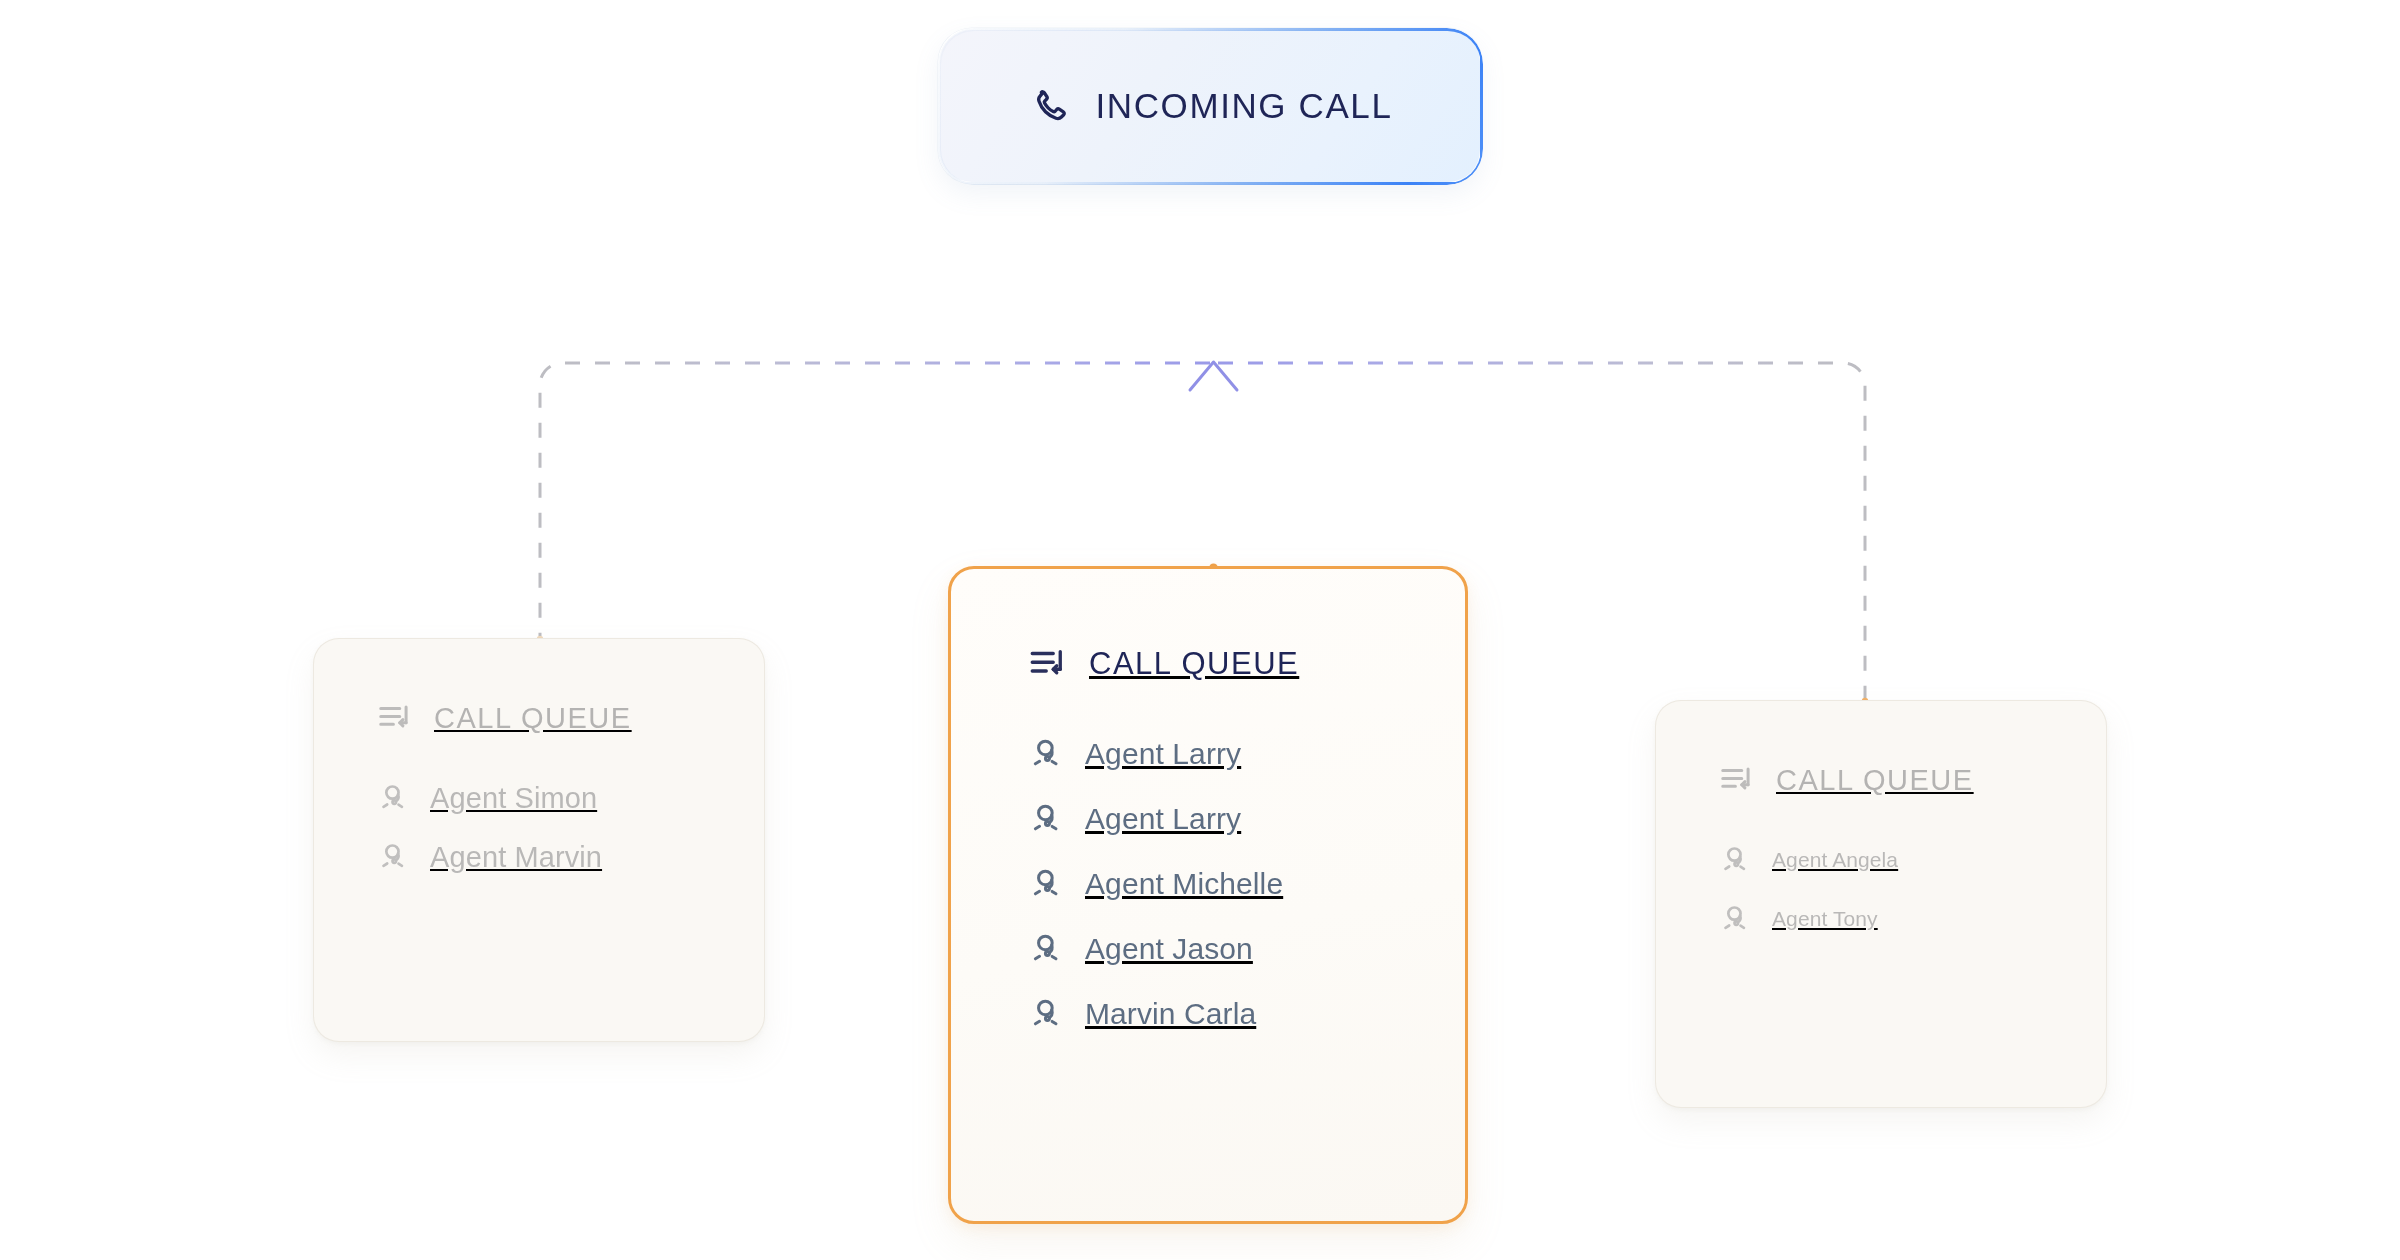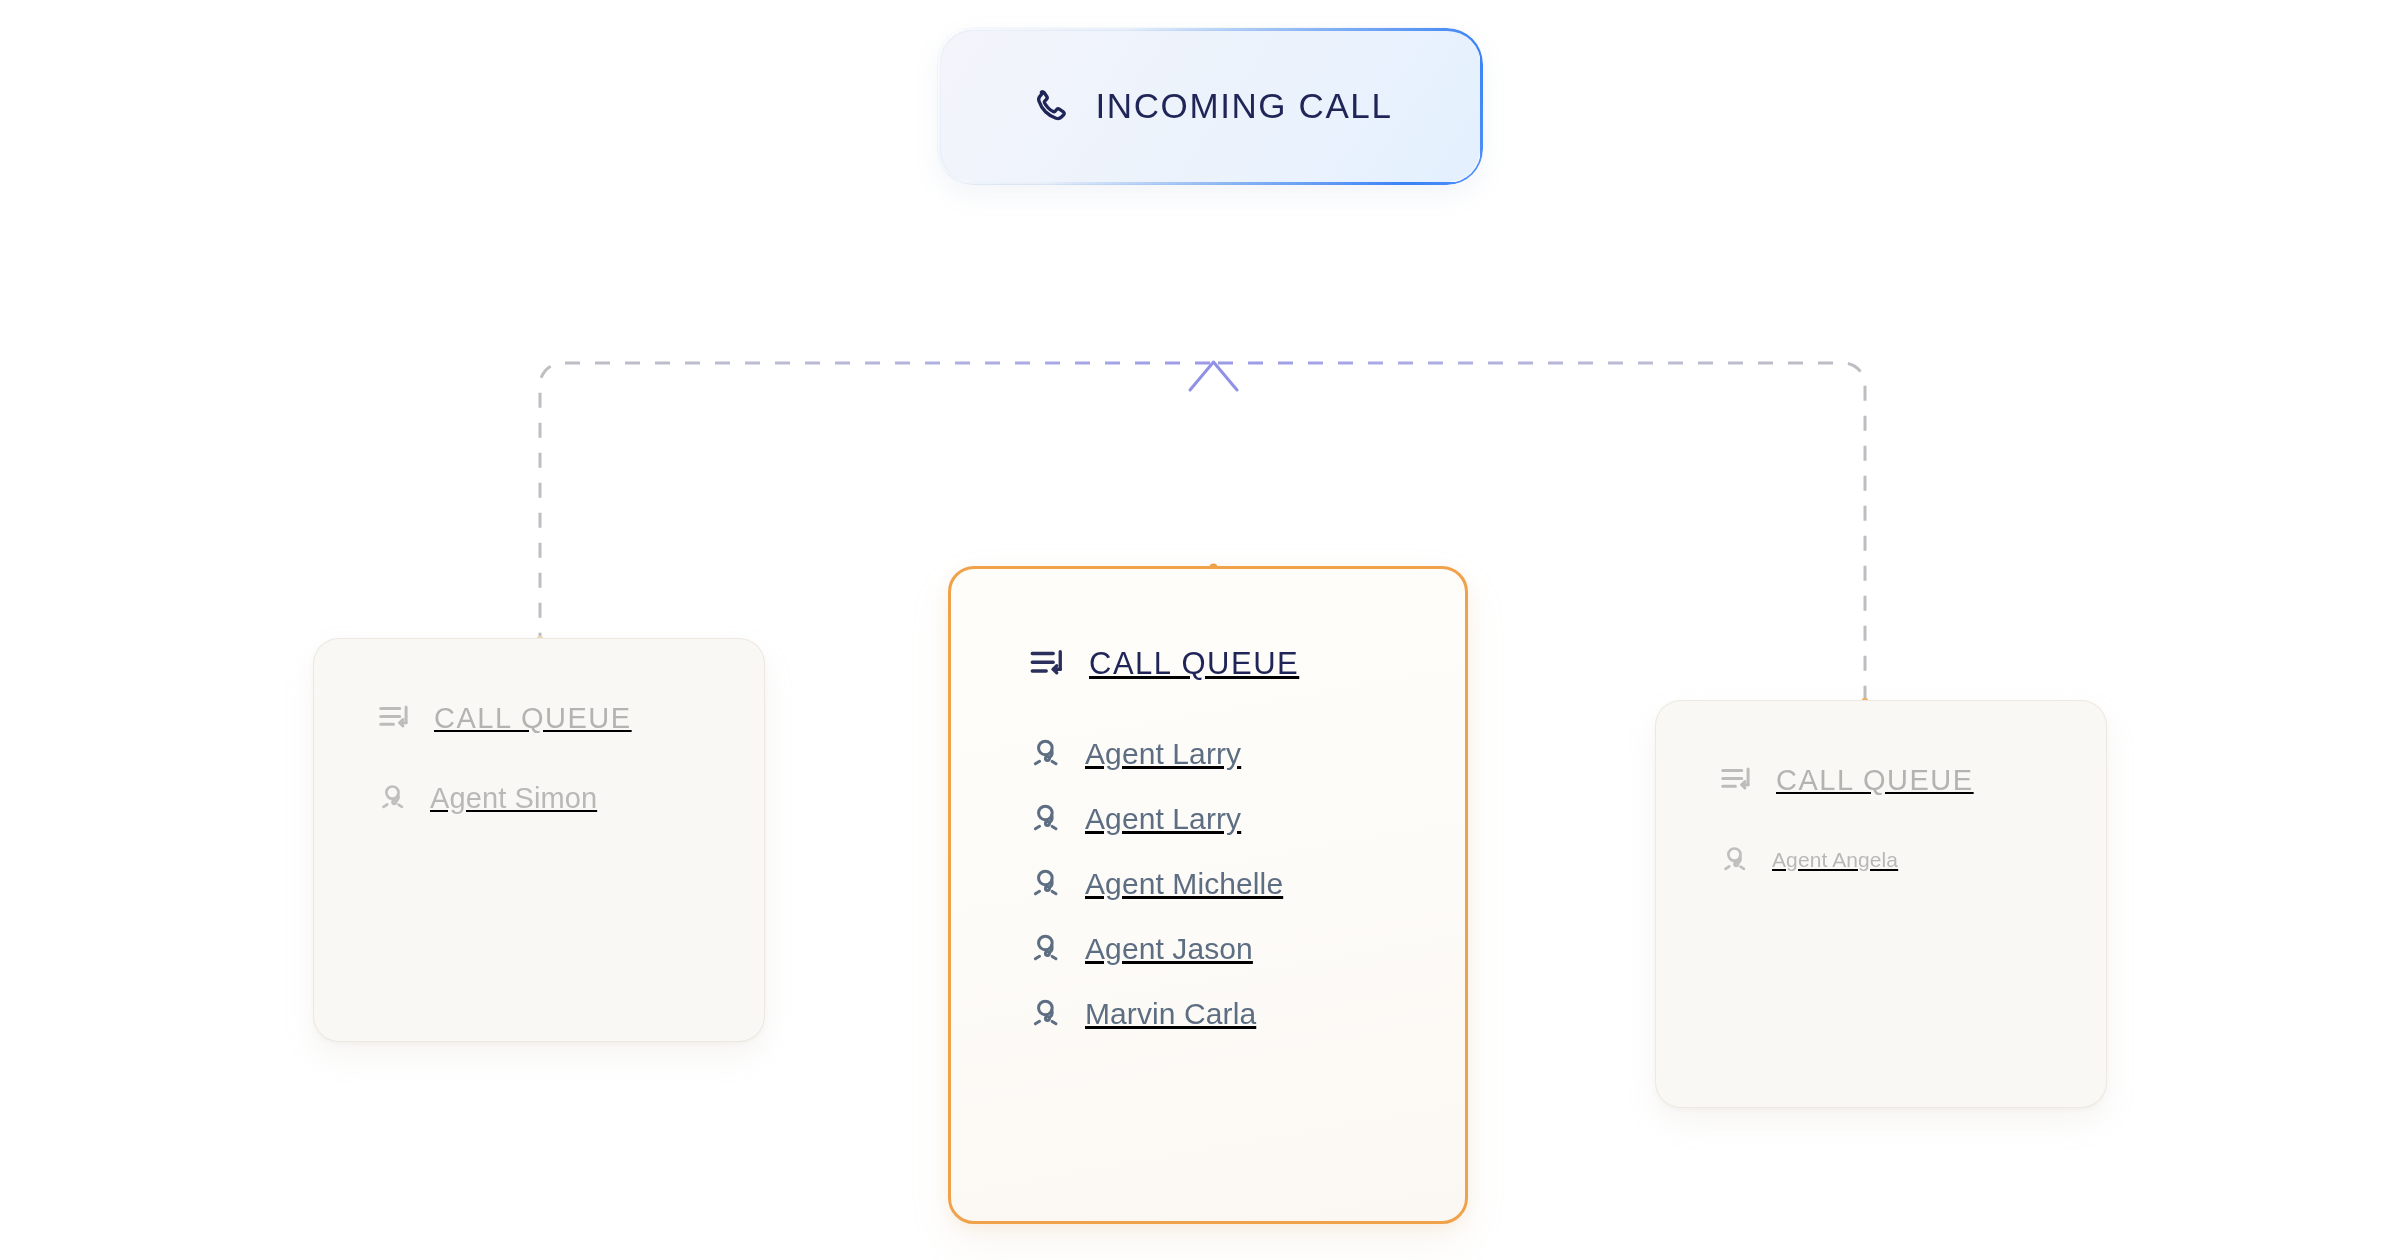--- a/index.html
+++ b/index.html
@@ -233,20 +233,30 @@
       <div class="agent-row">
         <svg class="agent-ico" viewBox="0 0 24 24" fill="none" stroke="#C0BFBE" stroke-width="1.9" stroke-linecap="round" stroke-linejoin="round">
           <circle cx="11.6" cy="8.2" r="4.3"></circle>
           <path d="M15.6 9.4c.6 1.8.1 3.8-1.5 4.9"></path>
           <circle cx="12.9" cy="14.9" r="1.25"></circle>
           <path d="M5.3 18.2l2.6-1.6"></path>
           <path d="M18.3 18.2l-2.4-1.5"></path>
         </svg>
         <span class="agent-name">Agent Simon</span>
       </div>
+      <div class="agent-row">
+        <svg class="agent-ico" viewBox="0 0 24 24" fill="none" stroke="#C0BFBE" stroke-width="1.9" stroke-linecap="round" stroke-linejoin="round">
+          <circle cx="11.6" cy="8.2" r="4.3"></circle>
+          <path d="M15.6 9.4c.6 1.8.1 3.8-1.5 4.9"></path>
+          <circle cx="12.9" cy="14.9" r="1.25"></circle>
+          <path d="M5.3 18.2l2.6-1.6"></path>
+          <path d="M18.3 18.2l-2.4-1.5"></path>
+        </svg>
+        <span class="agent-name">Agent Marvin</span>
+      </div>
     </div>
   </div>
 
   <div id="card-center" class="queue-card active">
     <div class="card-head">
       <svg class="queue-ico" viewBox="0 0 24 24" fill="none" stroke="#2A2F5C" stroke-width="1.9" stroke-linecap="round" stroke-linejoin="round">
         <path d="M3 6h12M3 11h12M3 16h8"></path>
         <path d="M19 5v10"></path>
         <path d="M19 15l-4 0"></path>
         <path d="M17 13l-2 2 2 2"></path>
@@ -321,16 +331,26 @@
       <div class="agent-row">
         <svg class="agent-ico" viewBox="0 0 24 24" fill="none" stroke="#C0BFBE" stroke-width="1.9" stroke-linecap="round" stroke-linejoin="round">
           <circle cx="11.6" cy="8.2" r="4.3"></circle>
           <path d="M15.6 9.4c.6 1.8.1 3.8-1.5 4.9"></path>
           <circle cx="12.9" cy="14.9" r="1.25"></circle>
           <path d="M5.3 18.2l2.6-1.6"></path>
           <path d="M18.3 18.2l-2.4-1.5"></path>
         </svg>
         <span class="agent-name">Agent Angela</span>
       </div>
+      <div class="agent-row">
+        <svg class="agent-ico" viewBox="0 0 24 24" fill="none" stroke="#C0BFBE" stroke-width="1.9" stroke-linecap="round" stroke-linejoin="round">
+          <circle cx="11.6" cy="8.2" r="4.3"></circle>
+          <path d="M15.6 9.4c.6 1.8.1 3.8-1.5 4.9"></path>
+          <circle cx="12.9" cy="14.9" r="1.25"></circle>
+          <path d="M5.3 18.2l2.6-1.6"></path>
+          <path d="M18.3 18.2l-2.4-1.5"></path>
+        </svg>
+        <span class="agent-name">Agent Tony</span>
+      </div>
     </div>
   </div>
 
 </div>
 
 </body></html>

